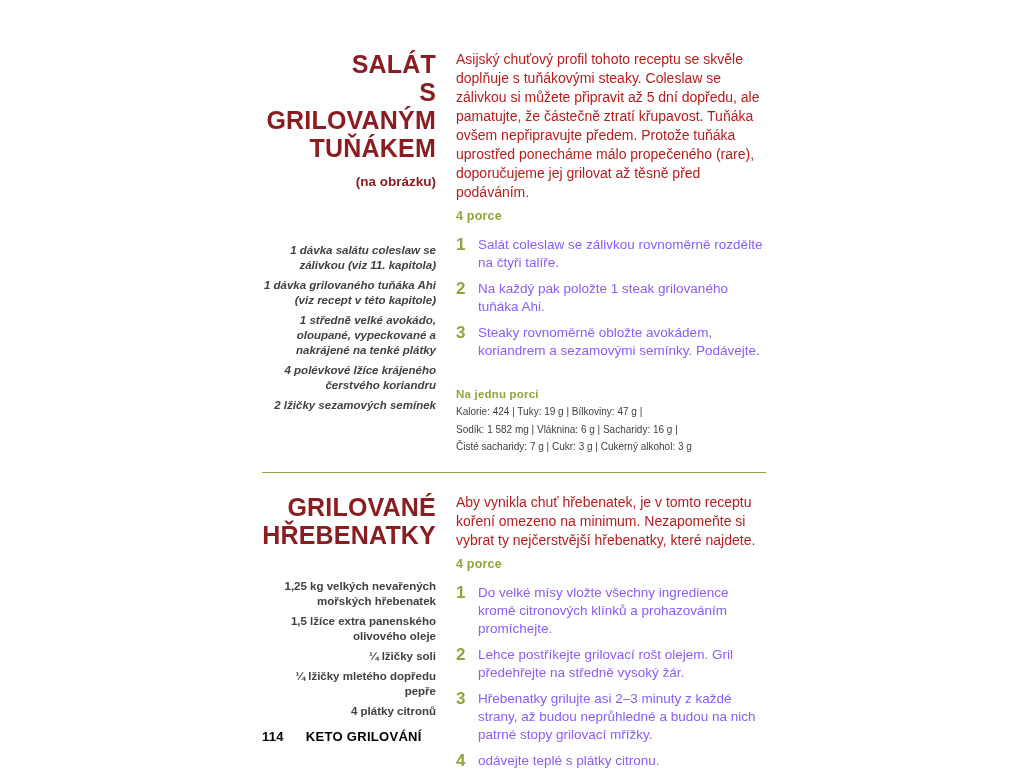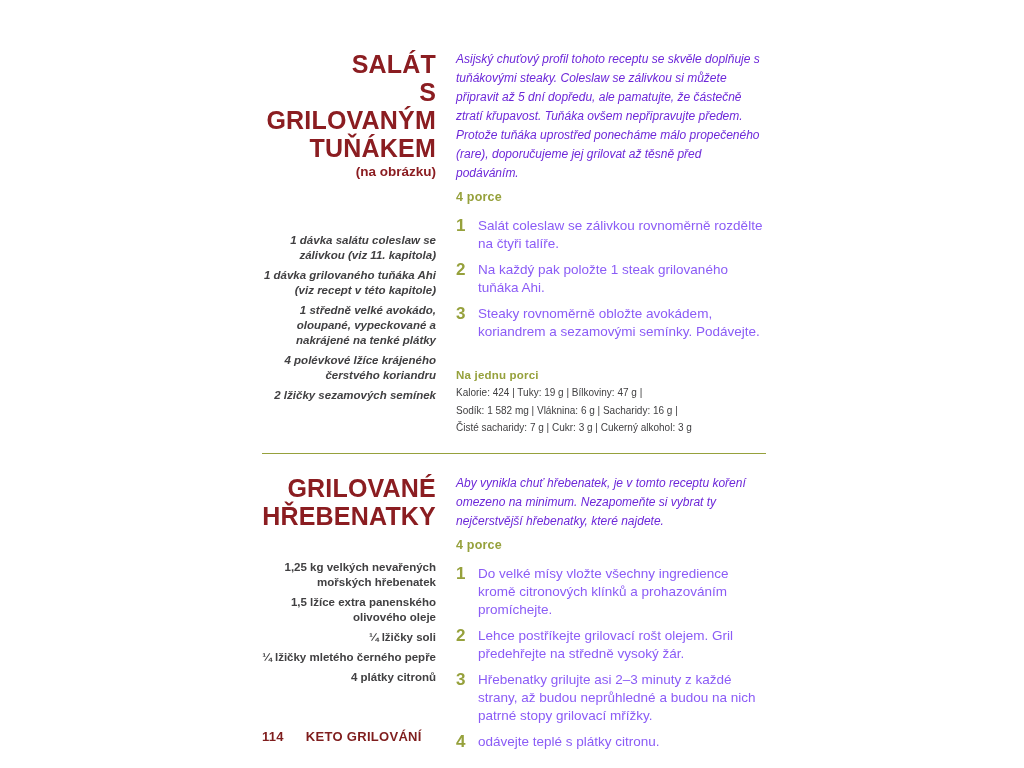--- a/index.html
+++ b/index.html
@@ -10,41 +10,41 @@
     overflow: hidden;
   }
   .page { position: relative; width: 1024px; height: 768px; background: #ffffff; }
   .content { position: absolute; left: 262px; top: 0; width: 504px; padding-top: 50px; }
 
   .recipe { display: flex; align-items: flex-start; }
   .col-left  { flex: 0 0 174px; width: 174px; text-align: right; }
   .col-right { flex: 0 0 310px; width: 310px; margin-left: 20px; }
 
   .title { color: #8b1d21; font-weight: bold; font-size: 25px; line-height: 28px; letter-spacing: 0.2px; }
-  .subtitle { color: #8b1d21; font-weight: bold; font-size: 13.5px; margin-top: 2px; }
+  .subtitle { color: #8b1d21; font-weight: bold; font-size: 13.5px; margin-top: 12px; }
 
-  .intro { color: #6d28d9; font-style: italic; font-size: 12px; line-height: 19px; }
+  .intro { color: #b91c1c; font-size: 14px; line-height: 19px; }
   .servings { color: #96a13c; font-weight: bold; font-size: 12.5px; margin-top: 7px; letter-spacing: 0.2px; }
 
   .ingredients { list-style: none; }
   .recipe-1 .ingredients { margin-top: 54px; font-style: italic; }
   .recipe-2 .ingredients { margin-top: 30px; }
   .ingredient { color: #414042; font-weight: bold; font-size: 11.5px; line-height: 15px; margin-bottom: 5px; }
 
   .steps { margin-top: 13px; }
   .step { display: flex; margin-bottom: 8px; }
   .step-num { flex: 0 0 22px; width: 22px; color: #96a13c; font-weight: bold; font-size: 17px; line-height: 18px; }
   .step-text { color: #8b5cf6; font-size: 13.5px; line-height: 18px; }
 
   .nutrition-label { color: #96a13c; font-weight: bold; font-size: 11.5px; margin-top: 28px; margin-bottom: 3px; letter-spacing: 0.2px; }
   .nutrition-line { color: #414042; font-size: 10px; line-height: 17.5px; }
 
   .divider { border: none; border-top: 1.5px solid #96a13c; width: 100%; margin: 16px 0 20px 0; }
 
-  .footer { position: absolute; left: 262px; top: 729px; color: #7f1d1d; font-weight: bold; font-size: 13px; letter-spacing: 0.3px; }
+  .footer { position: absolute; left: 262px; top: 729px; color: #000000; font-weight: bold; font-size: 13px; letter-spacing: 0.3px; }
   .footer .page-num { margin-right: 18px; }
 </style>
 </head>
 <body>
 
 <div class="page">
   <div class="content">
 
     <section class="recipe recipe-1">
       <div class="col-left">
@@ -93,21 +93,21 @@
     <section class="recipe recipe-2">
       <div class="col-left">
         <h1 class="title">
           <div>GRILOVANÉ</div>
           <div>HŘEBENATKY</div>
         </h1>
         <ul class="ingredients">
           <li class="ingredient">1,25 kg velkých nevařených mořských hřebenatek</li>
           <li class="ingredient">1,5 lžíce extra panenského olivového oleje</li>
           <li class="ingredient">¼ lžičky soli</li>
-          <li class="ingredient">¼ lžičky mletého černého pepře</li>
+          <li class="ingredient">¼ lžičky mletého dopředu pepře</li>
           <li class="ingredient">4 plátky citronů</li>
         </ul>
       </div>
       <div class="col-right">
         <p class="intro">Aby vynikla chuť hřebenatek, je v tomto receptu koření omezeno na minimum. Nezapomeňte si vybrat ty nejčerstvější hřebenatky, které najdete.</p>
         <div class="servings">4 porce</div>
         <ol class="steps">
           <li class="step">
             <span class="step-num">1</span>
             <span class="step-text">Do velké mísy vložte všechny ingredience kromě citronových klínků a prohazováním promíchejte.</span>

